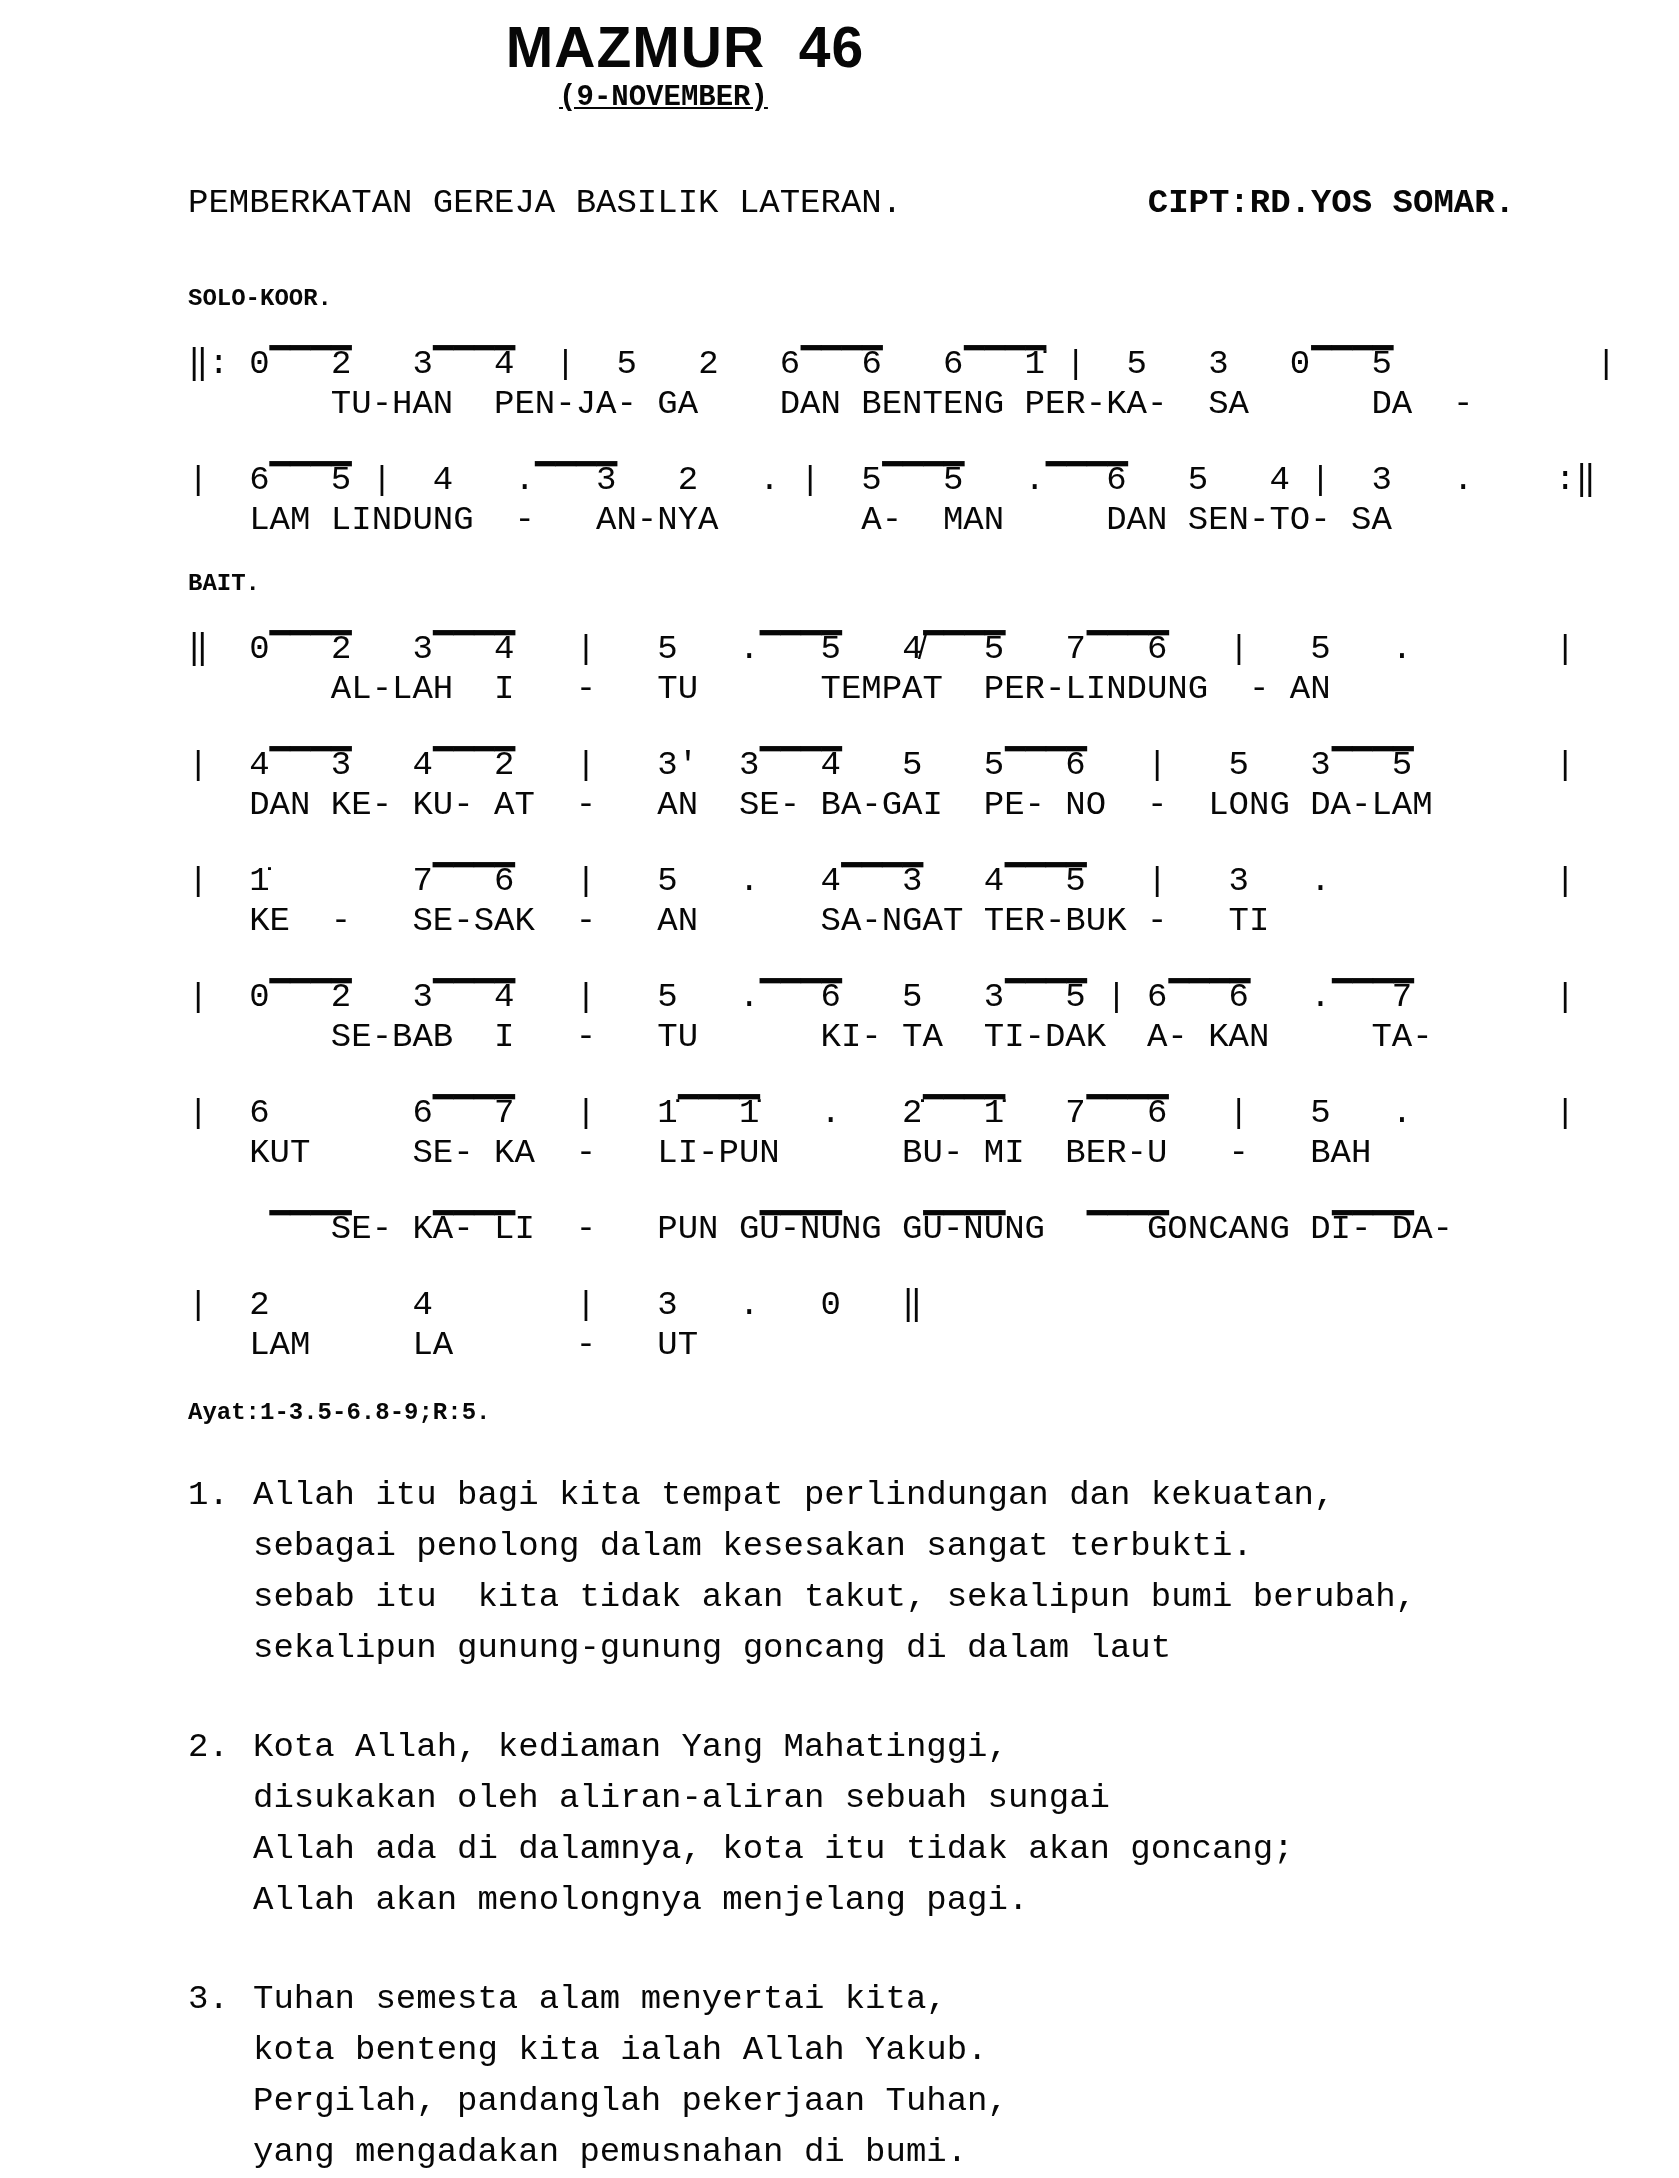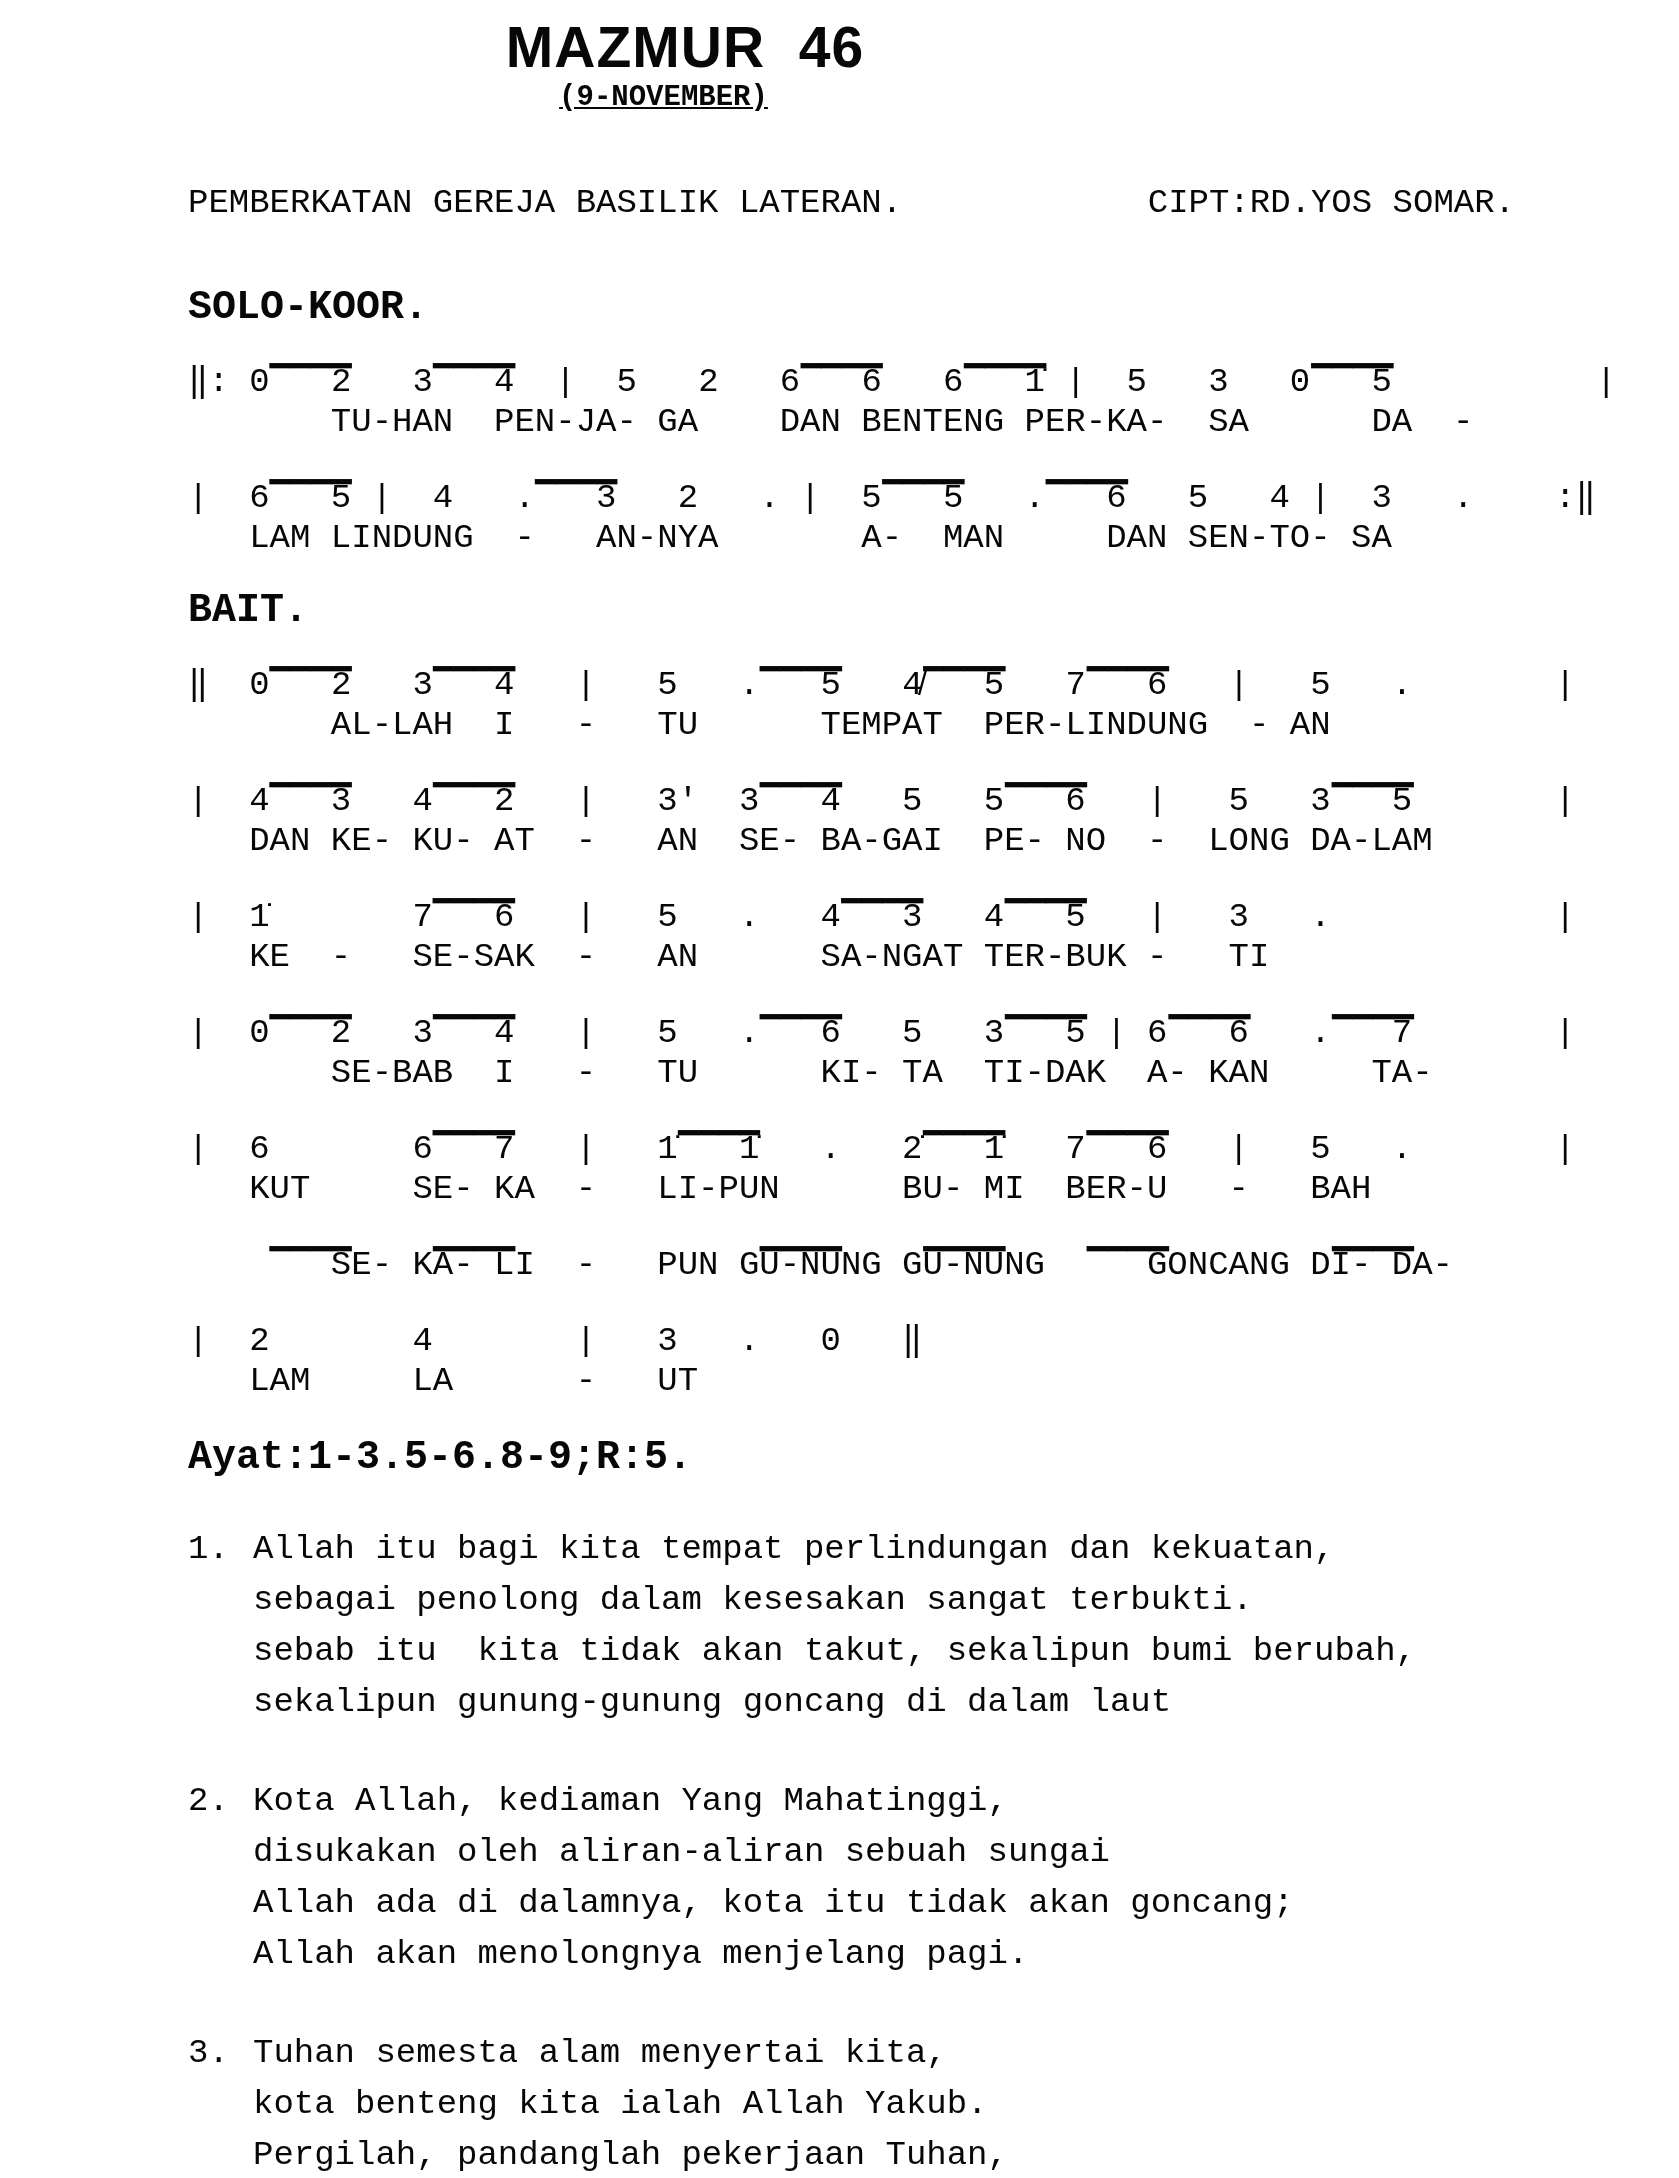--- a/index.html
+++ b/index.html
@@ -16,23 +16,23 @@
     margin:0;white-space:pre;letter-spacing:1px;padding-left:43px;
   }
   .subtitle{
     font-weight:700;font-size:29px;line-height:34px;margin-top:2px;white-space:pre;text-decoration:underline;
   }
   .hdrrow{
     display:flex;justify-content:space-between;align-items:baseline;
     margin:69px 164px 0 188px;font-size:34px;white-space:pre;
   }
   .hdr-left{font-weight:400}
-  .hdr-right{font-weight:400}
+  .hdr-right{font-weight:700}
   .seclabel{
-    margin:63px 0 10px 188px;font-size:40px;font-weight:700;white-space:pre;
+    margin:63px 0 10px 188px;font-size:24px;font-weight:700;white-space:pre;
   }
   .seclabel.tight{margin-top:30px}
   .mline{margin:0 0 14px 188px}
   .mline pre{margin:0;font-family:inherit;white-space:pre}
   .ol{font-size:34px;line-height:22px;height:22px;overflow:visible}
   .nt{font-size:34px;line-height:40px}
   .ly{font-size:34px;line-height:40px}
   .ayat{margin-top:34px}
   .verses{margin-top:44px}
   .verse{display:flex;margin:0 0 48px 188px;font-size:34px}

